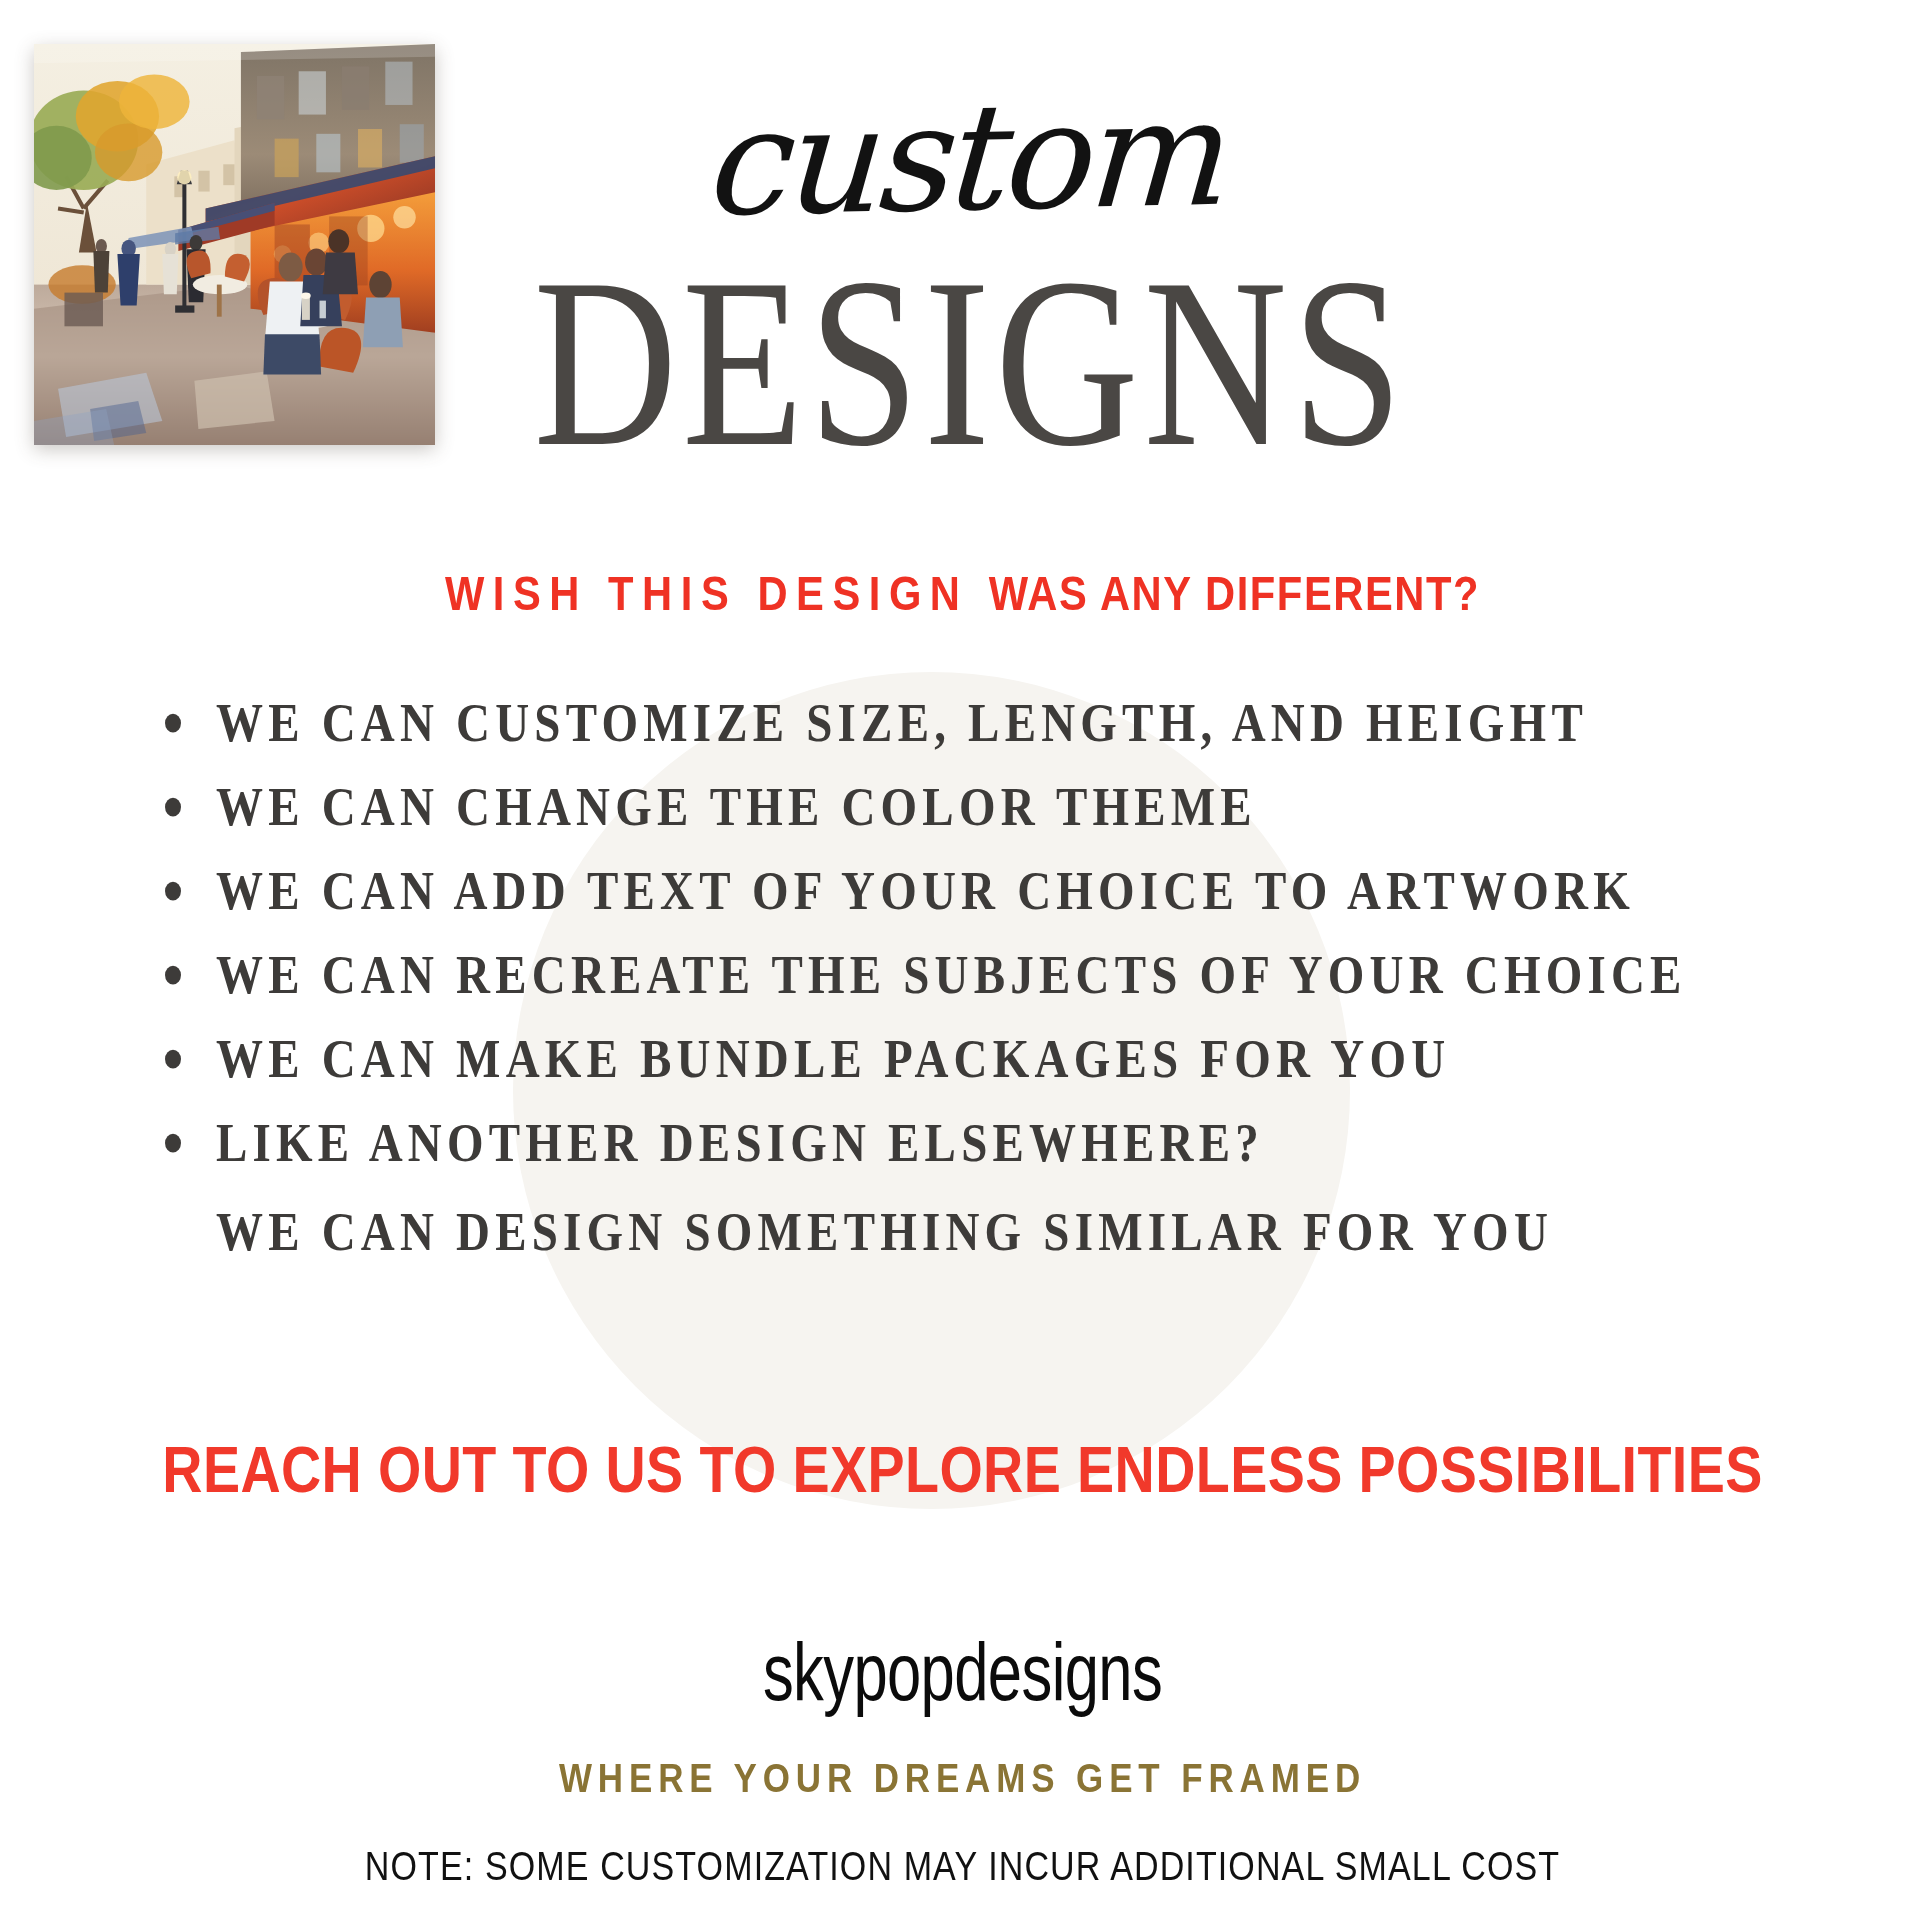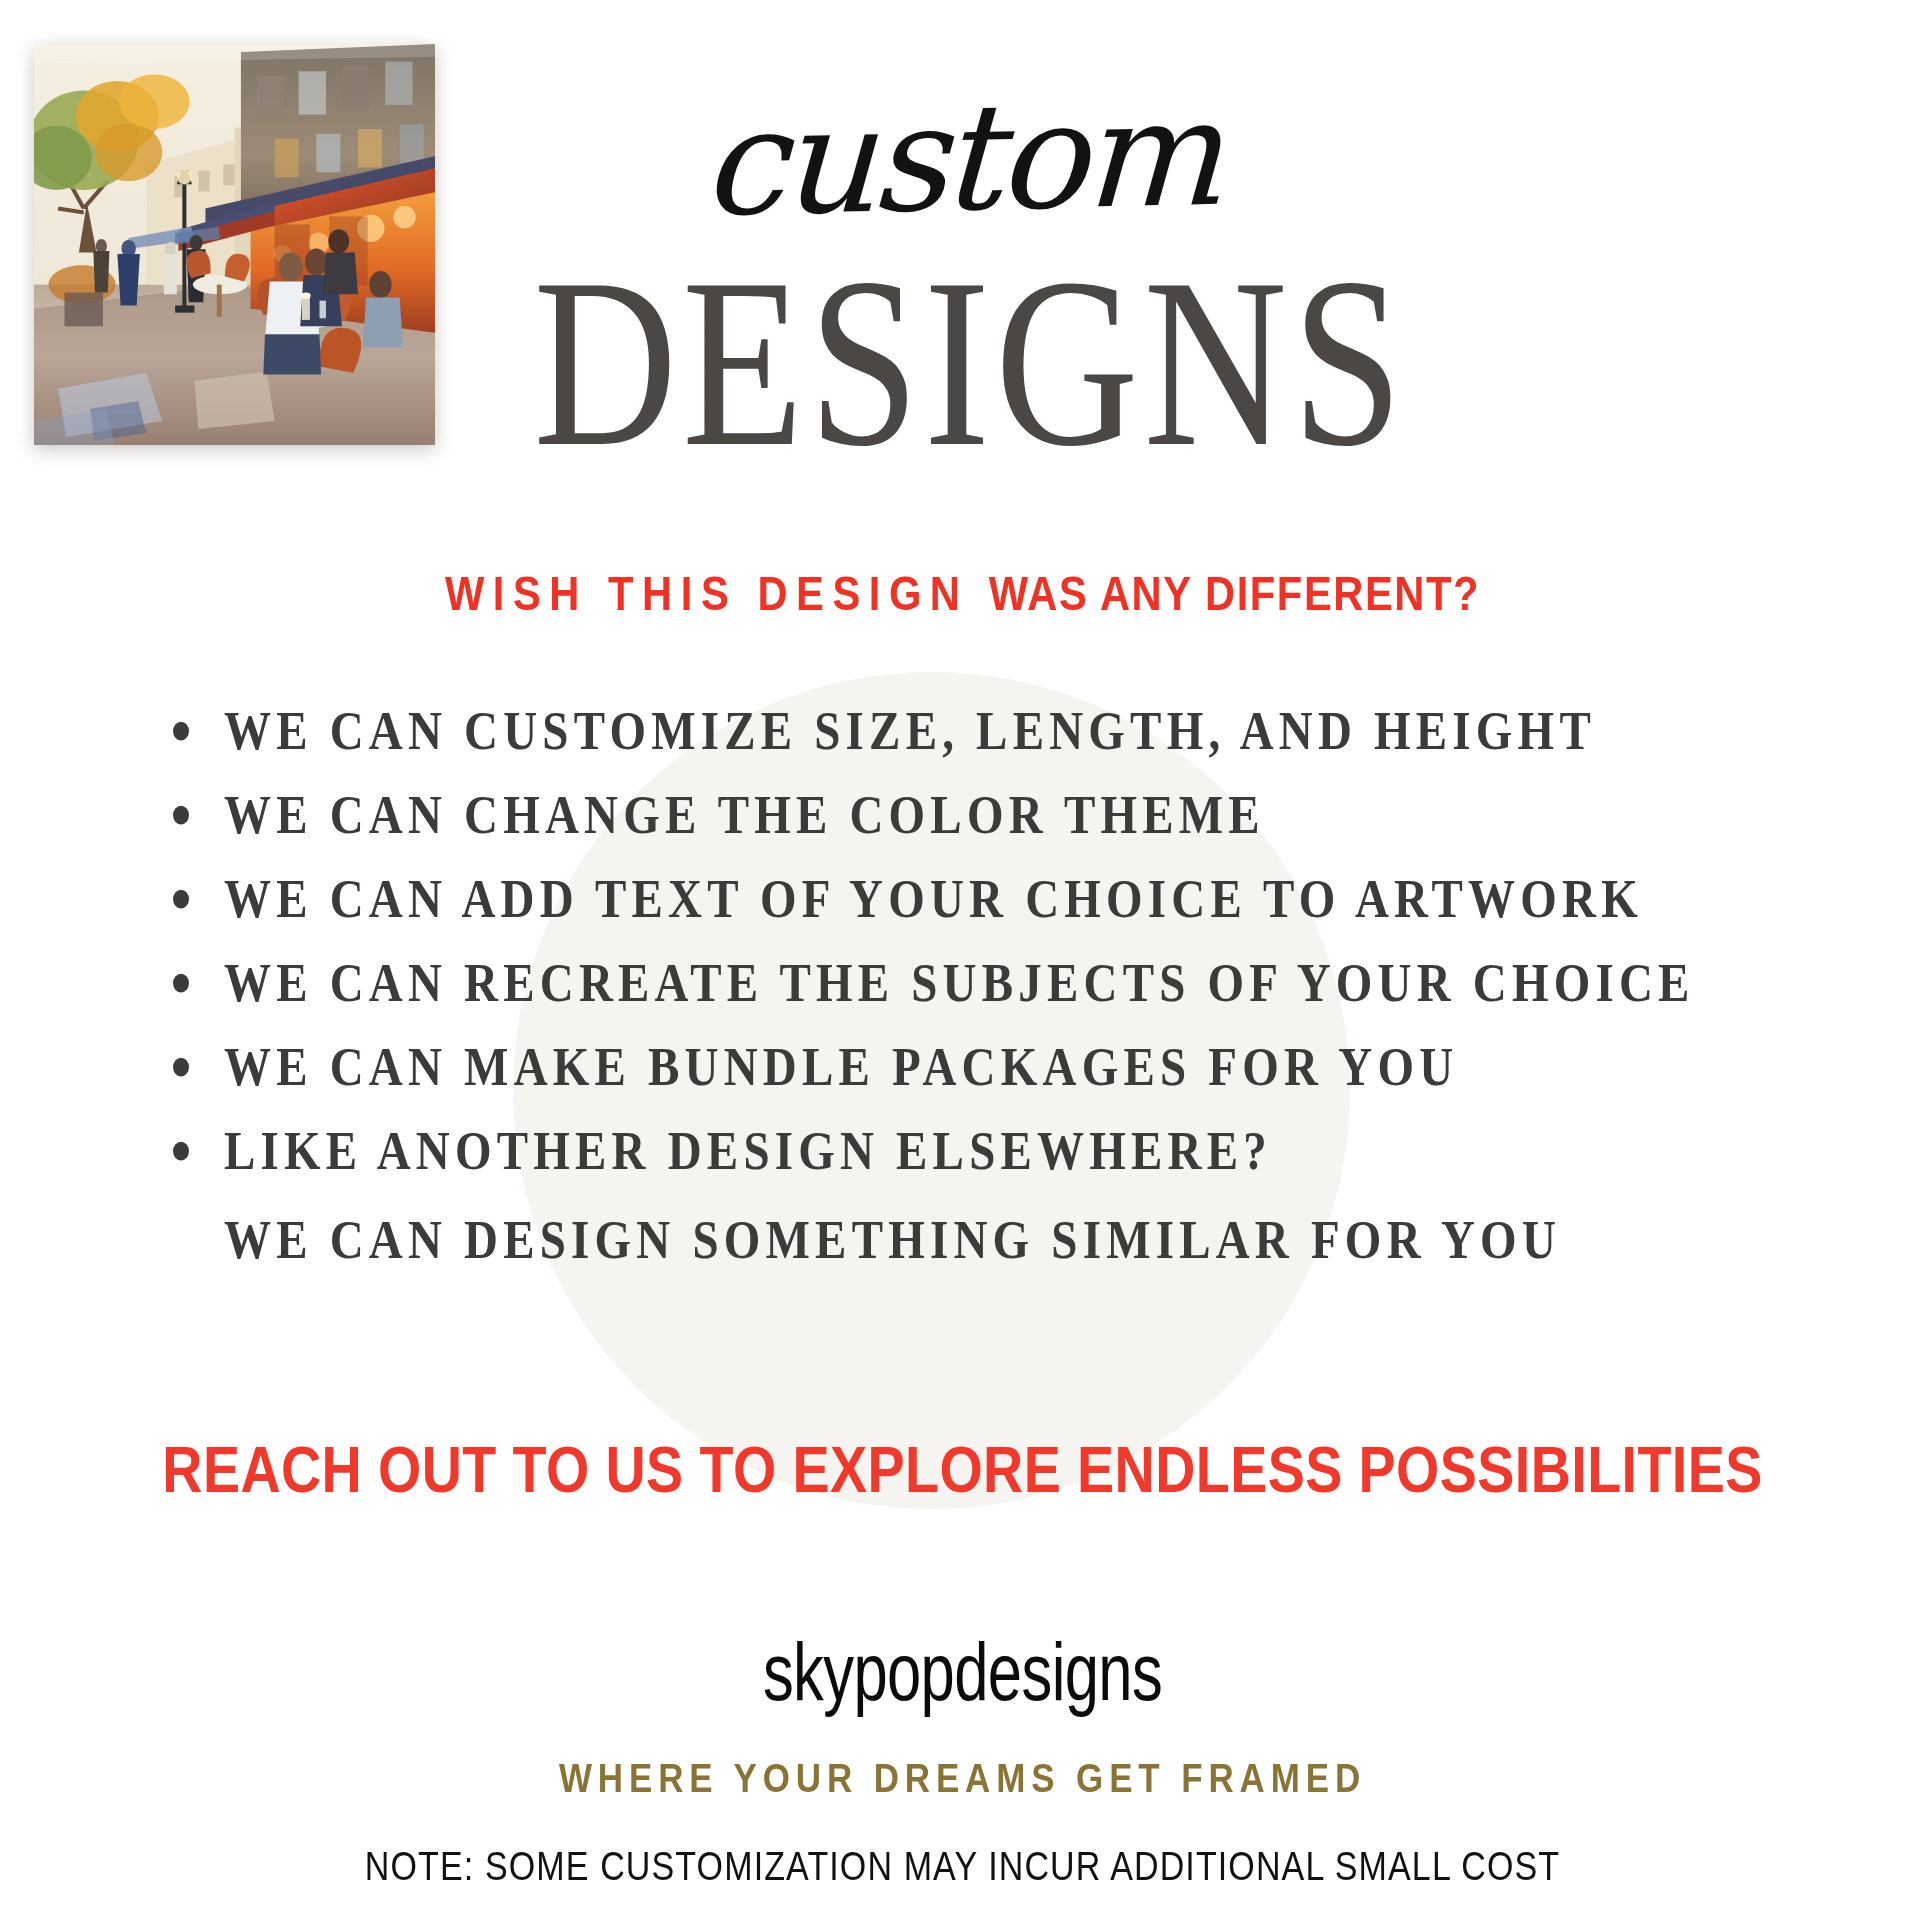--- a/index.html
+++ b/index.html
@@ -93,21 +93,21 @@
   }
   .red-question .spaced { letter-spacing: 8.8px; }
 
   
   .bullets {
     position: absolute;
     left: 152px;
     top: 691px;
     width: 1700px;
     list-style: none;
-    margin: 16px;
+    margin: 8px;
     padding: 0;
     z-index: 4;
   }
   .bullets li {
     position: relative;
     padding-left: 56px;
     margin-bottom: 37px;
     font-family: "Liberation Serif", "DejaVu Serif", serif;
     font-weight: 700;
     font-size: 47px;

